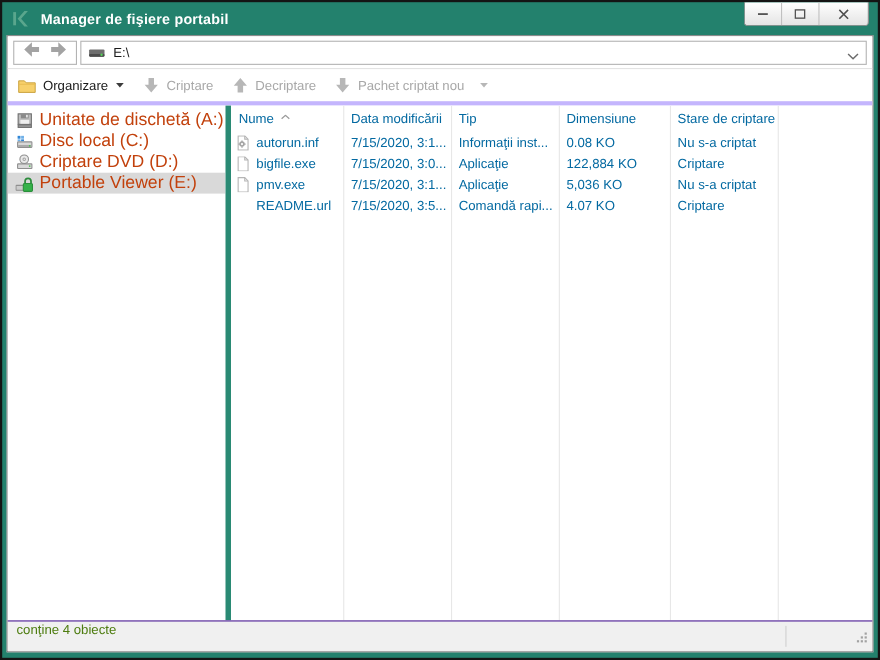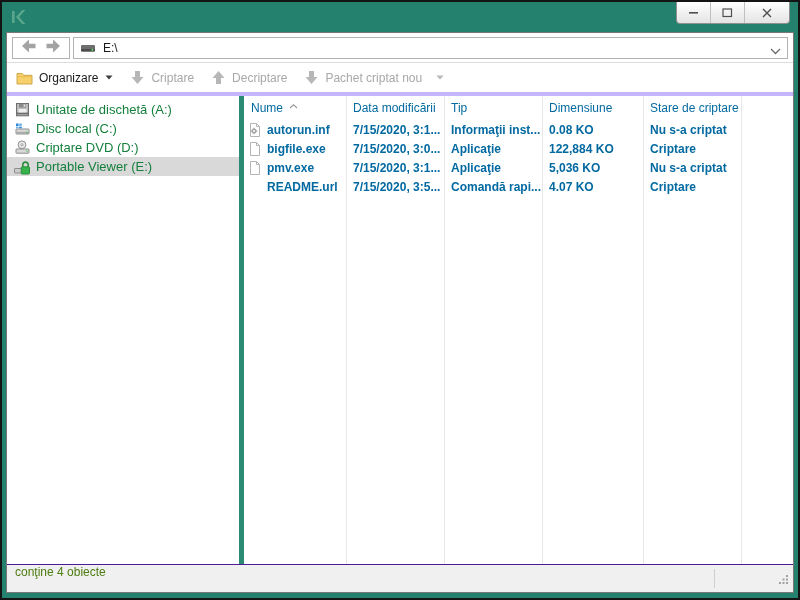--- a/index.html
+++ b/index.html
@@ -23,33 +23,33 @@
   .addr-caret{position:absolute;right:6px;top:6px;}
   
   .toolbar{height:29px;flex:none;display:flex;align-items:center;padding:0 9px;font-size:12px;border-bottom:4px solid #c4b5fd;background:#fff;color:#1a1a1a;}
   .tool-btn{display:flex;align-items:center;gap:6px;margin-right:17px;white-space:nowrap;}
   .tool-btn .caret{margin-left:1px;}
   .disabled{color:#a8a8a8;}
   .toolbar-right{margin-left:auto;display:flex;align-items:center;gap:9px;border-left:1px solid #e3e3e3;padding-left:13px;height:100%;white-space:nowrap;}
   .help-icon{width:15px;height:15px;border-radius:50%;background:radial-gradient(circle at 35% 30%,#7fc0ec,#2f7cc4);color:#fff;font-size:10px;font-weight:bold;display:flex;align-items:center;justify-content:center;}
   
   .main{flex:1;display:flex;min-height:0;background:#fff;}
-  .sidebar{width:232px;flex:none;padding-top:4px;font-size:13px;color:#15803d;overflow:hidden;}
+  .sidebar{width:198px;flex:none;padding-top:4px;font-size:16px;color:#c2410c;overflow:hidden;}
   .side-item{height:19px;display:flex;align-items:center;gap:6px;padding-left:7px;white-space:nowrap;}
   .side-item.selected{background:#d9d9d9;}
   .side-icon{width:16px;height:16px;flex:none;display:flex;align-items:center;justify-content:center;}
   .splitter{width:5px;flex:none;background:#2a8a74;}
   .list-area{flex:1;position:relative;font-size:12px;color:#0369a1;overflow:hidden;}
   .grid-line{position:absolute;top:0;bottom:0;width:1px;background:#e7e7e7;}
   .header-row{display:flex;height:24px;align-items:center;position:relative;}
   .hcell{padding-left:7px;box-sizing:border-box;white-space:nowrap;overflow:hidden;flex:none;}
   .col-0{width:102px}.col-1{width:98px}.col-2{width:98px}.col-3{width:101px}.col-4{width:98px}
   .sort-caret{position:absolute;left:45px;top:2px;}
   .file-row{display:flex;height:19px;align-items:center;}
-  .cell{padding-left:7px;box-sizing:border-box;white-space:nowrap;overflow:hidden;flex:none;font-weight:bold;}
+  .cell{padding-left:7px;box-sizing:border-box;white-space:nowrap;overflow:hidden;flex:none;}
   .name-cell{display:flex;align-items:center;padding-left:4px;gap:5px;}
   .icon-slot{width:14px;height:14px;flex:none;display:flex;align-items:center;justify-content:center;}
   
   .statusbar{height:27px;flex:none;border-top:1px solid #4c1d95;background:#f0f0f0;display:flex;align-items:flex-start;font-size:12px;color:#4d7c0f;padding-left:8px;position:relative;}
   .status-sep{position:absolute;right:78px;top:4px;bottom:4px;width:1px;background:#cfcfcf;}
   .resize-grip{position:absolute;right:3px;bottom:3px;}
 </style>
 </head>
 <body>
 
@@ -57,20 +57,21 @@
 
   <div class="titlebar">
     <span class="logo">
       <svg width="15" height="16" viewBox="0 0 15 16">
           <g fill="#5aa68d">
             <rect x="1" y="2" width="2.6" height="12"></rect>
             <path d="M5,9 L11.2,2 H14.4 L8.2,9 14.4,16 H11.2 Z" transform="translate(0,-1)"></path>
           </g>
         </svg>
     </span>
+    <span class="title">Manager de fişiere portabil</span>
     <div class="win-controls">
       <div class="win-btn">
         <svg width="10" height="9">
             <rect x="0" y="4" width="9" height="1.6" fill="#4f4f4f"></rect>
           </svg>
       </div>
       <div class="win-btn">
         <svg width="11" height="10">
             <rect x="1" y="1" width="8.5" height="7.5" fill="none" stroke="#4f4f4f" stroke-width="1.2"></rect>
           </svg>

